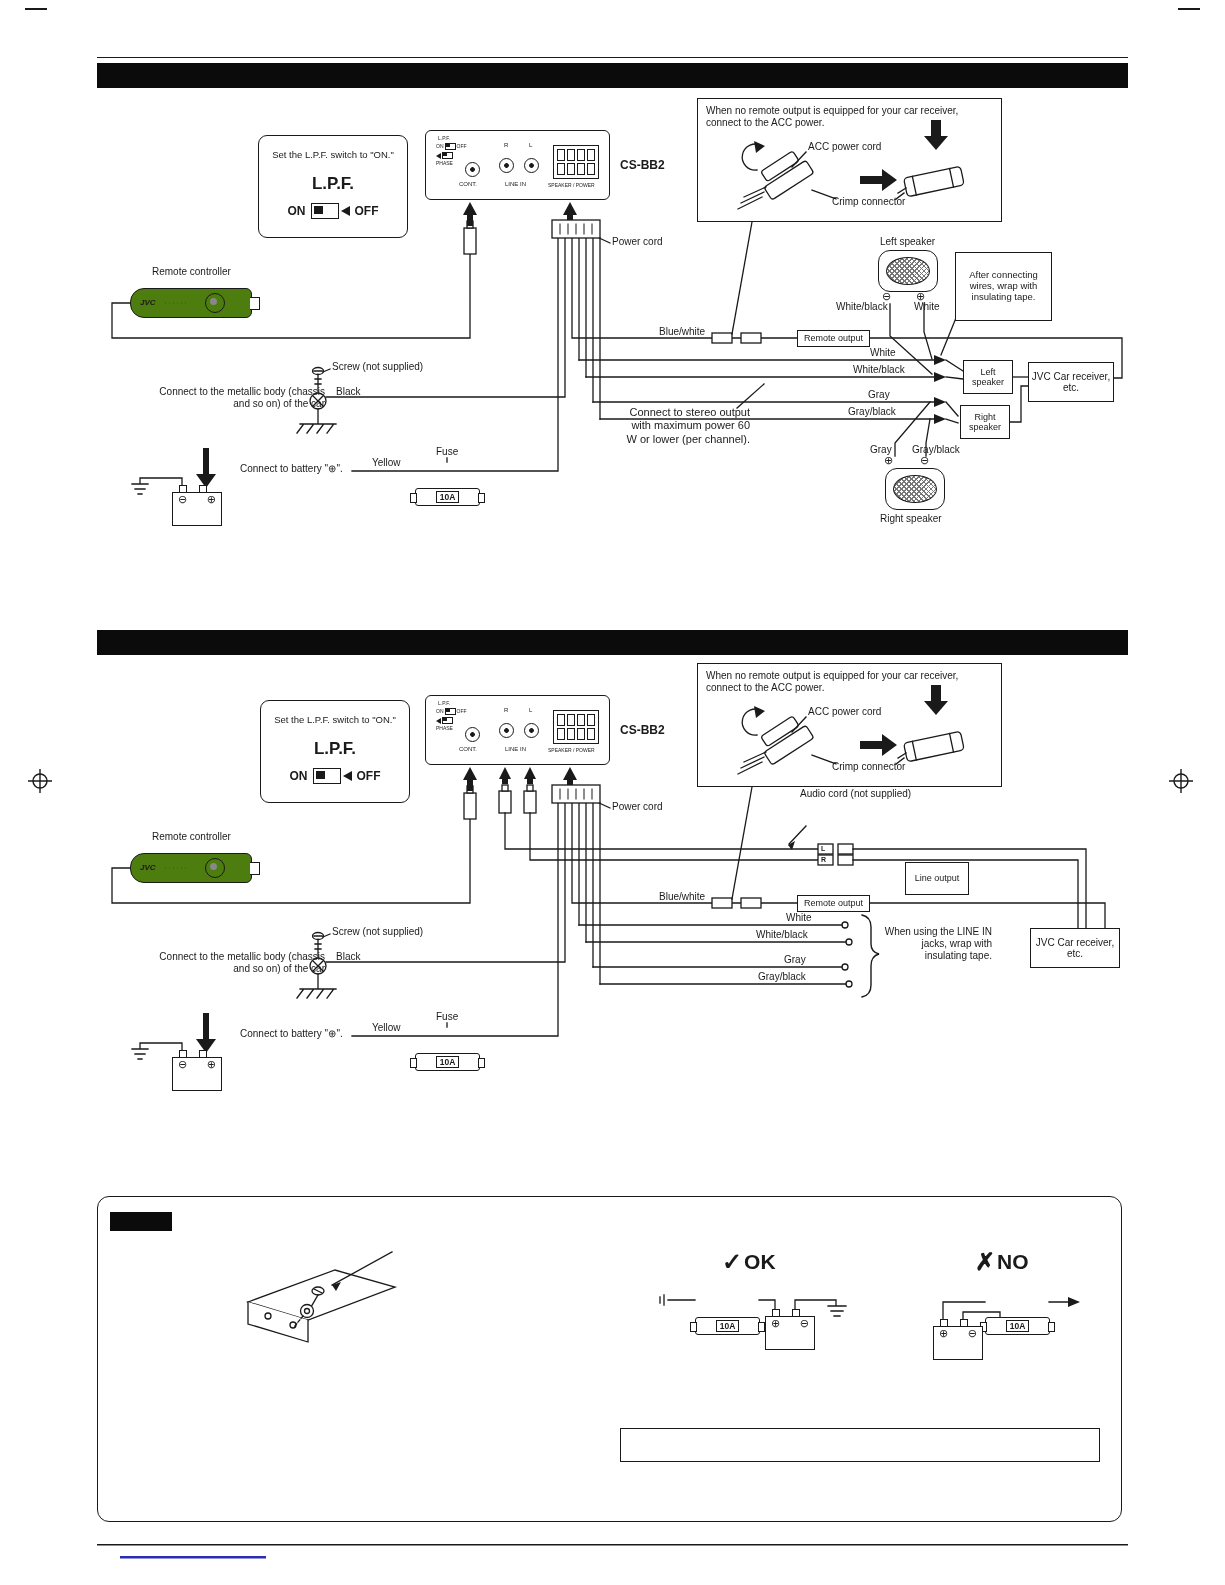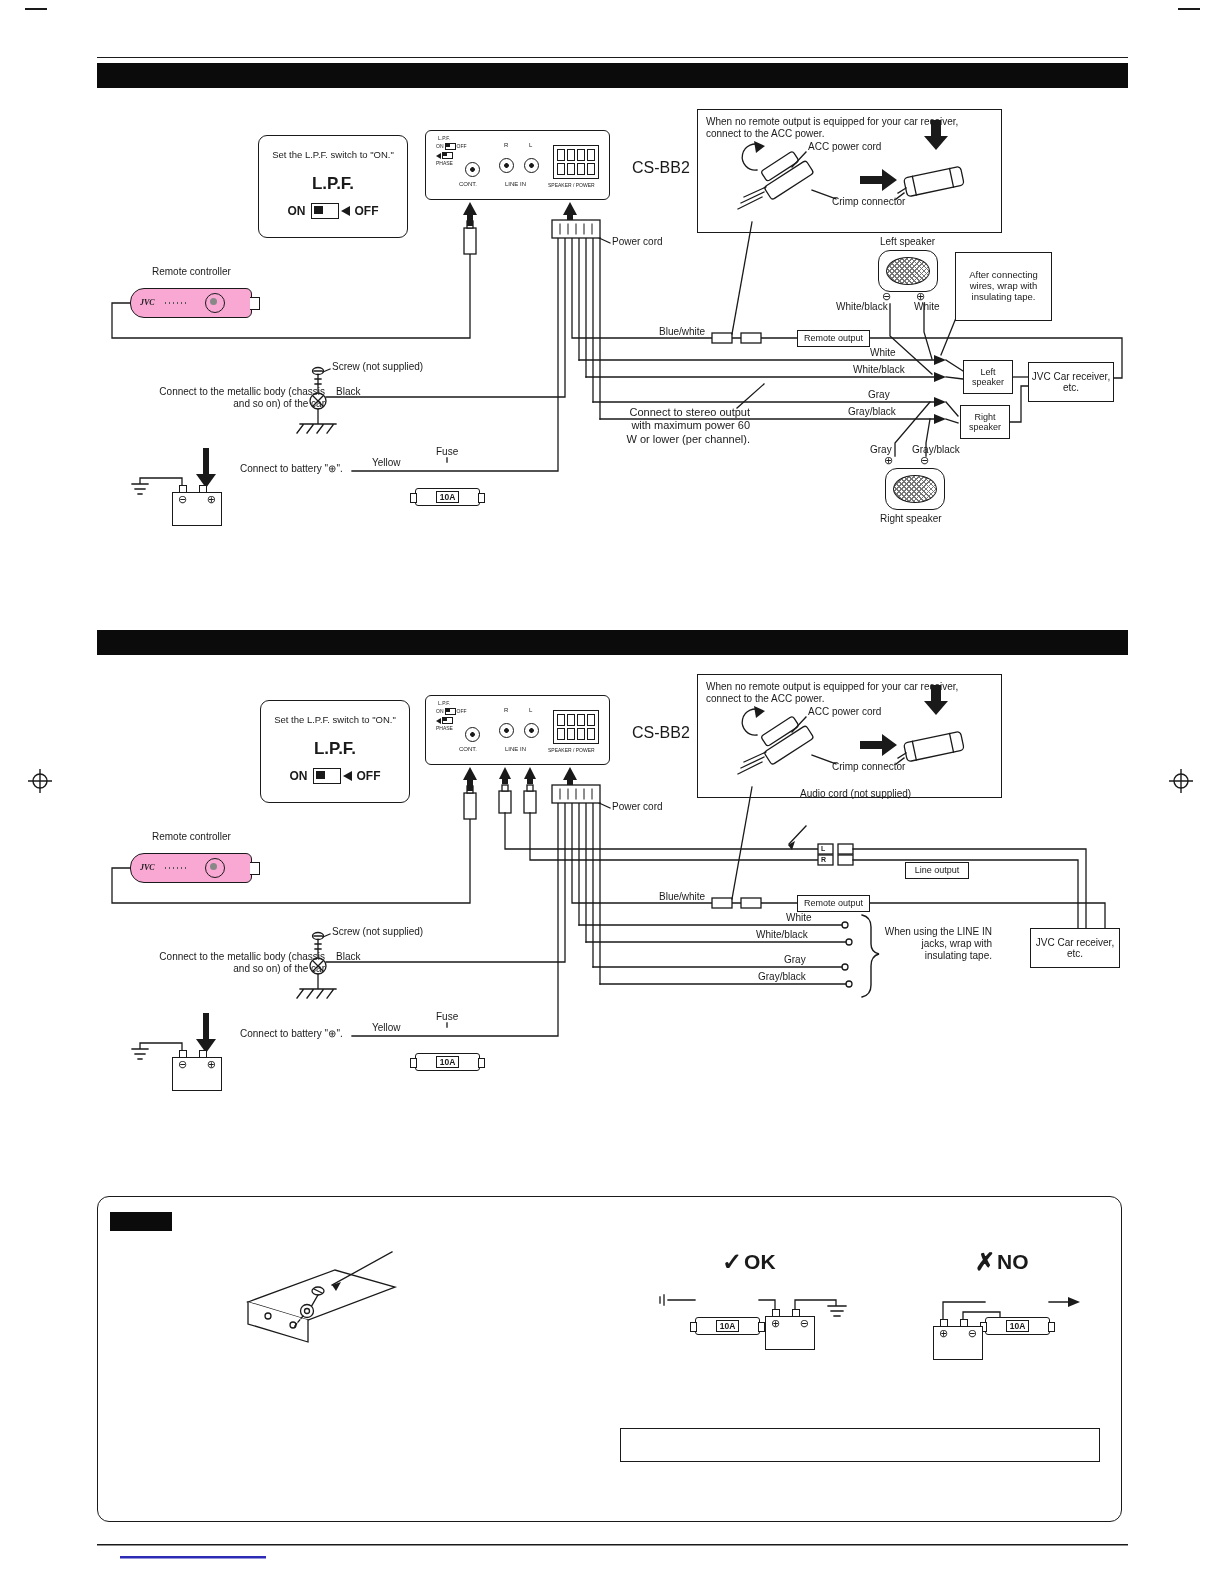--- a/index.html
+++ b/index.html
@@ -3,21 +3,21 @@
 <meta charset="utf-8">
 <style>
   html,body{margin:0;padding:0;background:#e8e8e8;}
   .page{position:relative;width:1225px;height:1585px;background:#ffffff;
         font-family:"Liberation Sans", sans-serif;color:#1a1a1a;overflow:hidden;margin:0 auto;}
   .page svg.overlay{position:absolute;left:0;top:0;z-index:1;}
   .lbl{position:absolute;z-index:2;font-size:10px;line-height:1.22;color:#1a1a1a;white-space:nowrap;}
   .lbl.wrap{white-space:normal;text-align:right;}
   .bbox{position:absolute;z-index:2;border:1.2px solid #1a1a1a;background:#fff;font-size:9px;line-height:1.15;
         text-align:center;display:flex;align-items:center;justify-content:center;padding:1px 2px;box-sizing:border-box;}
-  .bbox.clear{background:transparent;justify-content:flex-start;align-items:flex-start;text-align:left;margin-top:11px;}
+  .bbox.clear{background:transparent;justify-content:flex-start;align-items:flex-start;text-align:left;}
   .blackbar{position:absolute;z-index:2;left:97px;width:1031px;height:25px;background:#0b0b0b;}
   .panel{position:absolute;z-index:2;border:1.8px solid #1a1a1a;border-radius:7px;background:#fff;box-sizing:border-box;}
   .lpfbox{border-radius:9px;text-align:center;}
   .lpf-instr{font-size:9.5px;margin-top:13px;}
   .lpf-title{font-size:17px;font-weight:bold;margin-top:14px;}
   .lpf-row{display:flex;justify-content:center;align-items:center;gap:5px;margin-top:9px;font-weight:bold;font-size:12px;}
   .lpf-sw{display:inline-block;width:26px;height:14px;border:1.6px solid #1a1a1a;position:relative;}
   .lpf-sw::after{content:"";position:absolute;left:2px;top:2px;width:9px;height:8px;background:#1a1a1a;}
   .tri-left{display:inline-block;width:0;height:0;border-top:5px solid transparent;border-bottom:5px solid transparent;
             border-right:9px solid #1a1a1a;margin-left:-3px;}
@@ -26,23 +26,23 @@
   .amp .t4{position:absolute;font-size:5px;line-height:1;}
   .amp .t5{position:absolute;font-size:6px;line-height:1;}
   .amp-row{position:absolute;display:flex;align-items:center;gap:1px;font-size:5px;line-height:1;}
   .msw{display:inline-block;width:9px;height:5px;border:1px solid #1a1a1a;position:relative;background:#fff;}
   .msw::after{content:"";position:absolute;left:0;top:0;width:4px;height:3px;background:#1a1a1a;}
   .jack{position:absolute;width:13px;height:13px;border:1.6px solid #1a1a1a;border-radius:50%;
         background:radial-gradient(circle,#1a1a1a 0 2.2px,#ffffff 2.3px);}
   .spk-conn{position:absolute;width:46px;height:34px;border:1.4px solid #1a1a1a;box-sizing:border-box;
             display:grid;grid-template-columns:repeat(4,1fr);gap:2px;padding:3px;}
   .spk-conn i{border:1px solid #1a1a1a;display:block;}
-  .model{font-size:16px;font-weight:normal;margin-left:12px;}
+  .model{font-size:12px;font-weight:bold;}
   .remote{position:absolute;z-index:2;width:120px;height:28px;border:1.7px solid #1a1a1a;
-          border-radius:14px 6px 6px 14px;background:#f9a8d4;font-family:Liberation Serif, serif;}
+          border-radius:14px 6px 6px 14px;background:#4d7c0f;}
   .rjvc{position:absolute;left:9px;top:9px;font-size:8px;font-weight:bold;font-style:italic;}
   .rdots{position:absolute;left:34px;top:13px;width:24px;height:2px;
          background:repeating-linear-gradient(90deg,#555 0 1.5px,transparent 1.5px 4px);}
   .rbtn{position:absolute;right:26px;top:4px;width:18px;height:18px;border:1.5px solid #1a1a1a;border-radius:50%;}
   .rbtn::after{content:"";position:absolute;left:4px;top:4px;width:7px;height:7px;border-radius:50%;background:#888;}
   .rnub{position:absolute;right:-9px;top:8px;width:9px;height:11px;border:1.5px solid #1a1a1a;border-left:none;background:#fff;}
   .fuse{position:absolute;z-index:2;width:65px;height:18px;border:1.5px solid #1a1a1a;border-radius:3px;background:#fff;
         display:flex;align-items:center;justify-content:center;box-sizing:border-box;margin-top:26px;}
   .fuse::before,.fuse::after{content:"";position:absolute;top:4px;width:5px;height:8px;border:1.3px solid #1a1a1a;background:#fff;}
   .fuse::before{left:-6px}.fuse::after{right:-6px}
@@ -400,21 +400,21 @@
 <div class="remote" style="left:130px;top:853px">
   <span class="rjvc">JVC</span>
   <span class="rdots"></span>
   <span class="rbtn"></span>
   <span class="rnub"></span>
 </div>
 
 <div class="lbl" style="left:800px;top:788px">Audio cord (not supplied)</div>
 <div class="lbl" style="left:821px;top:845px;font-size:7px;font-weight:bold">L</div>
 <div class="lbl" style="left:821px;top:856px;font-size:7px;font-weight:bold">R</div>
-<div class="bbox" style="left:905px;top:862px;width:64px;height:17px">Line output</div>
+<div class="bbox" style="left:905px;top:862px;width:64px;height:33px">Line output</div>
 
 <div class="lbl" style="left:659px;top:891px">Blue/white</div>
 <div class="bbox" style="left:797px;top:895px;width:73px;height:17px">Remote output</div>
 
 <div class="lbl" style="left:786px;top:912px">White</div>
 <div class="lbl" style="left:756px;top:929px">White/black</div>
 <div class="lbl" style="left:784px;top:954px">Gray</div>
 <div class="lbl" style="left:758px;top:971px">Gray/black</div>
 
 <div class="lbl wrap" style="left:884px;top:926px;width:108px">When using the LINE IN jacks, wrap with insulating tape.</div>

